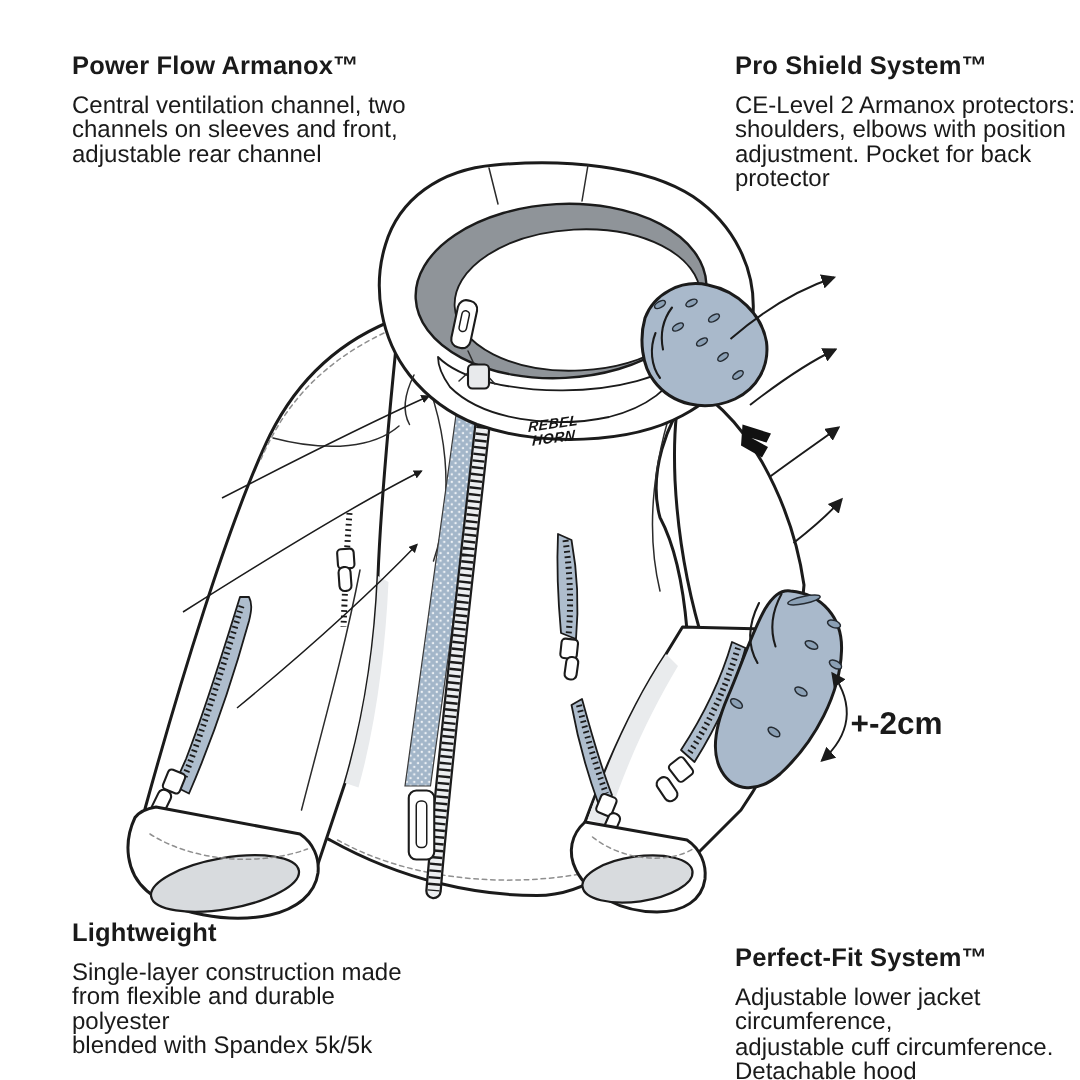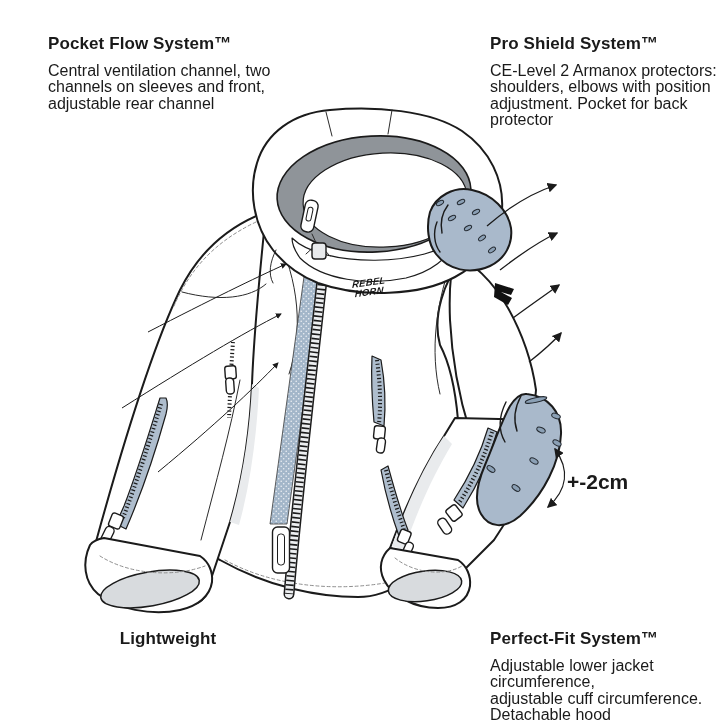--- a/index.html
+++ b/index.html
@@ -10,21 +10,21 @@
   .feature{position:absolute;width:240px;}
   .feature h3{
     margin:0 0 9px 0;font-size:17px;font-weight:700;letter-spacing:.1px;color:var(--text,#1a1a1a);
   }
   .feature p{
     margin:0;font-size:16px;line-height:16.4px;font-weight:500;
     white-space:pre-line;color:var(--text,#1a1a1a);
   }
   #tl{left:48px;top:34px;}
   #tr{left:490px;top:34px;}
-  #bl{left:48px;top:629px;text-align:center;}
+  #bl{left:48px;top:612px;}
   #br{left:490px;top:629px;width:232px;}
   svg{position:absolute;left:0;top:0;}
   .white-part{fill:#ffffff;stroke:var(--outline,#1b1b1b);stroke-width:2;stroke-linejoin:round;stroke-linecap:round;}
   .thin-part{fill:#ffffff;stroke:var(--outline,#1b1b1b);stroke-width:1.4;stroke-linejoin:round;}
   .protector{fill:var(--protector,#a9b9cb);stroke:var(--outline,#1b1b1b);stroke-width:2;stroke-linejoin:round;}
   .hole{fill:#8ba0b5;stroke:#242a31;stroke-width:1;}
   .notch{fill:none;stroke:var(--outline,#1b1b1b);stroke-width:1.4;stroke-linecap:round;}
   .vent{fill:var(--vent,#aebdcd);stroke:var(--outline,#1b1b1b);stroke-width:1.2;stroke-linejoin:round;}
   .seam{fill:none;stroke:#2b2b2b;stroke-width:1;stroke-linecap:round;}
   .stitch{fill:none;stroke:#8f8f8f;stroke-width:1;stroke-dasharray:3 2.6;stroke-linecap:round;}
@@ -35,33 +35,36 @@
   .zip-band{fill:none;stroke:#eceef0;stroke-width:8;stroke-linecap:round;}
   .zip-teeth{fill:none;stroke:#1b1b1b;stroke-width:8;stroke-dasharray:1.6 2.9;}
   .zip-teeth-s{fill:none;stroke:#1b1b1b;stroke-width:4;stroke-dasharray:1.2 2.4;}
   .logo-text{font-family:"Liberation Sans",sans-serif;font-size:9.5px;font-weight:700;font-style:italic;fill:#141414;letter-spacing:.3px;}
   .adjust-label{font-family:"Liberation Sans",sans-serif;font-size:21px;font-weight:700;fill:var(--text,#1a1a1a);}
 </style>
 </head>
 <body>
 
 <div class="feature" id="tl">
-  <h3>Pocket Flow System™</h3>
+  <h3>Power Flow Armanox™</h3>
   <p>Central ventilation channel, two
 channels on sleeves and front,
 adjustable rear channel</p>
 </div>
 <div class="feature" id="tr">
   <h3>Pro Shield System™</h3>
   <p>CE-Level 2 Armanox protectors:
 shoulders, elbows with position
 adjustment. Pocket for back protector</p>
 </div>
 <div class="feature" id="bl">
   <h3>Lightweight</h3>
+  <p>Single-layer construction made
+from flexible and durable polyester
+blended with Spandex 5k/5k</p>
 </div>
 <div class="feature" id="br">
   <h3>Perfect-Fit System™</h3>
   <p>Adjustable lower jacket circumference,
 adjustable cuff circumference.
 Detachable hood</p>
 </div>
 
 <svg width="720" height="720" viewBox="0 0 720 720">
   <defs>

